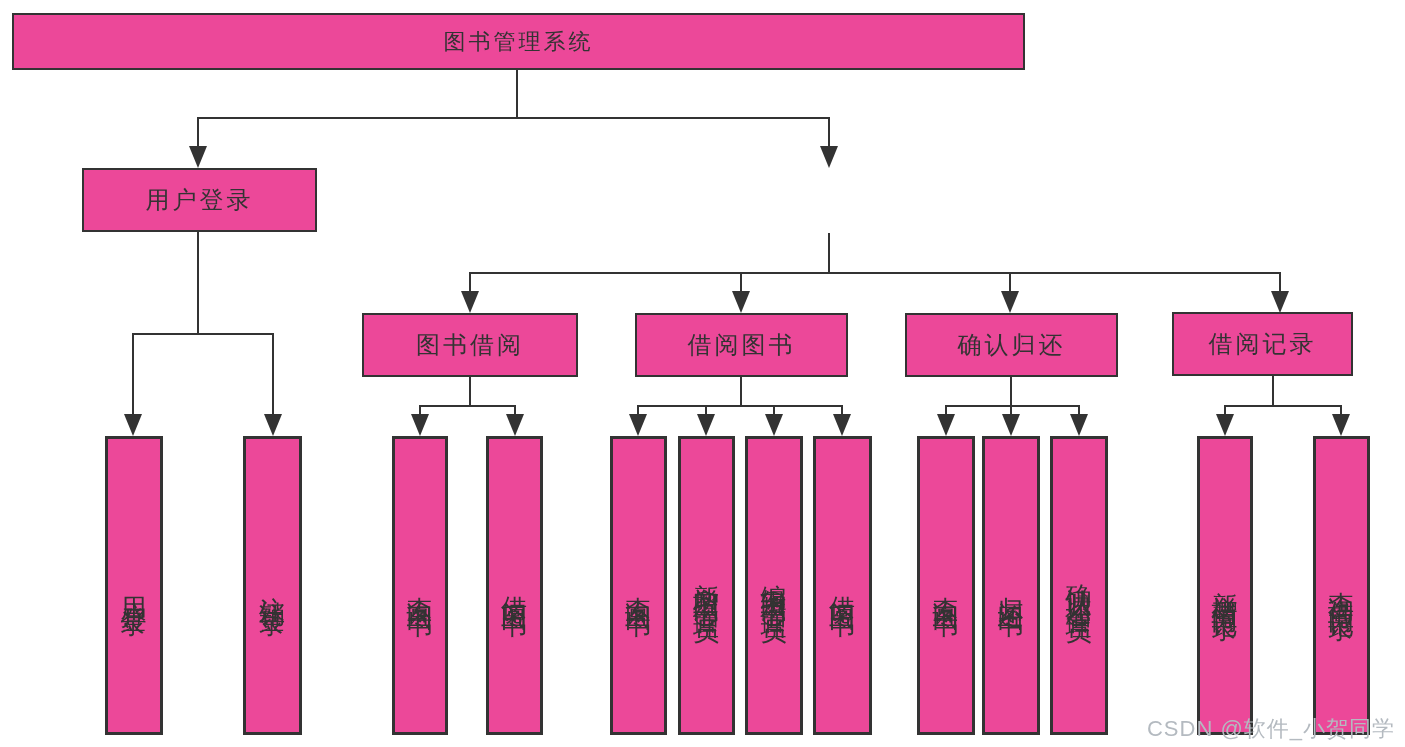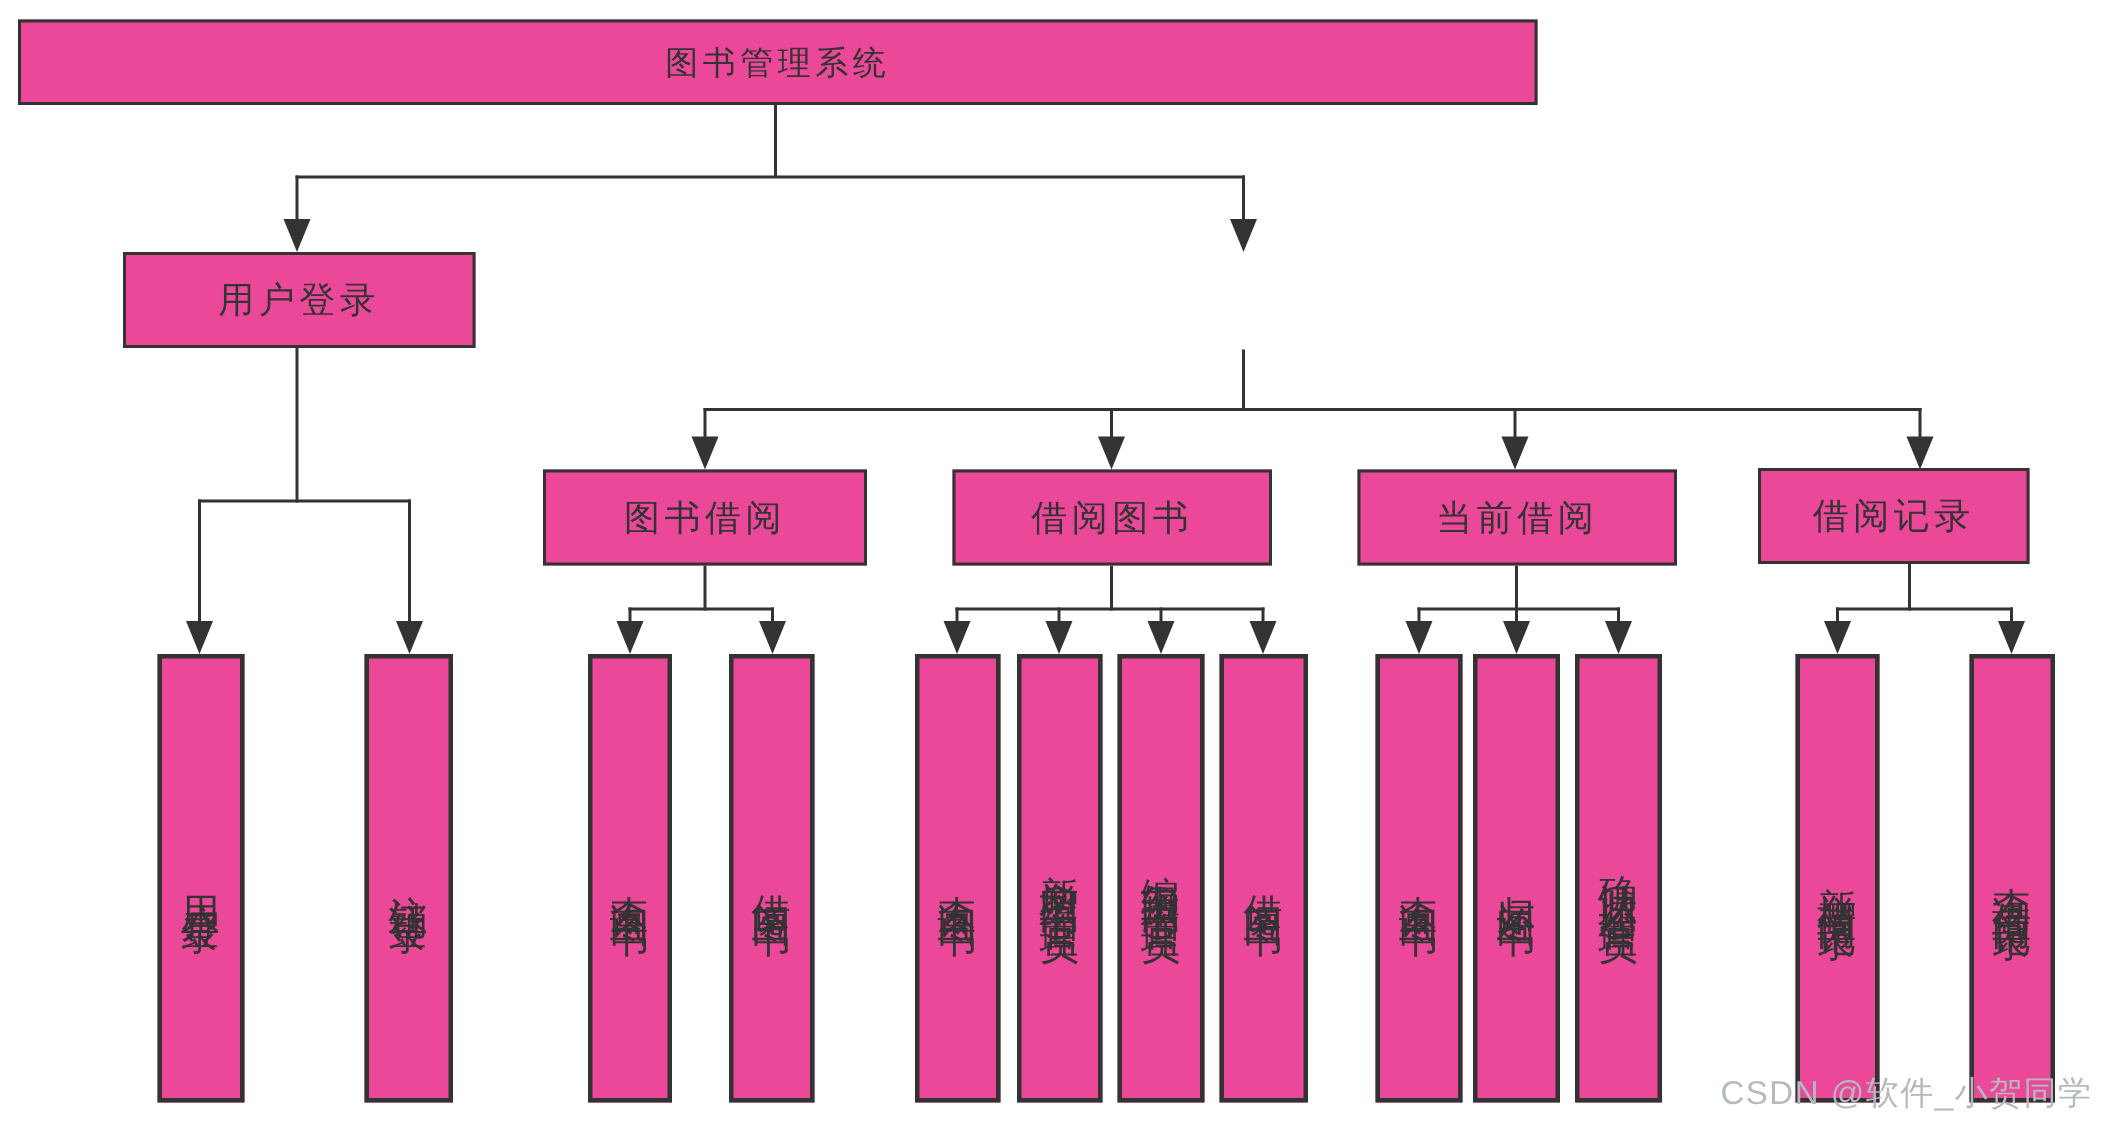--- a/index.html
+++ b/index.html
@@ -107,21 +107,21 @@
   <div class="ln v" style="left:1279px;top:272px;height:23px"></div>
   <div class="ah" style="left:1271px;top:291px"></div>
 
   <div class="box hbox" style="left:362px;top:313px;width:216px;height:64px;font-size:24px">
     <span>图书借阅</span>
   </div>
   <div class="box hbox" style="left:635px;top:313px;width:213px;height:64px;font-size:24px">
     <span>借阅图书</span>
   </div>
   <div class="box hbox" style="left:905px;top:313px;width:213px;height:64px;font-size:24px">
-    <span>当前借阅</span>
+    <span>确认归还</span>
   </div>
   <div class="box hbox" style="left:1172px;top:312px;width:181px;height:64px;font-size:24px">
     <span>借阅记录</span>
   </div>
 
   <div class="ln v" style="left:469px;top:377px;height:30px"></div>
   <div class="ln h" style="left:419px;top:405px;width:97px"></div>
   <div class="ln v" style="left:419px;top:405px;height:13px"></div>
   <div class="ah" style="left:411px;top:414px"></div>
   <div class="ln v" style="left:514px;top:405px;height:13px"></div>

